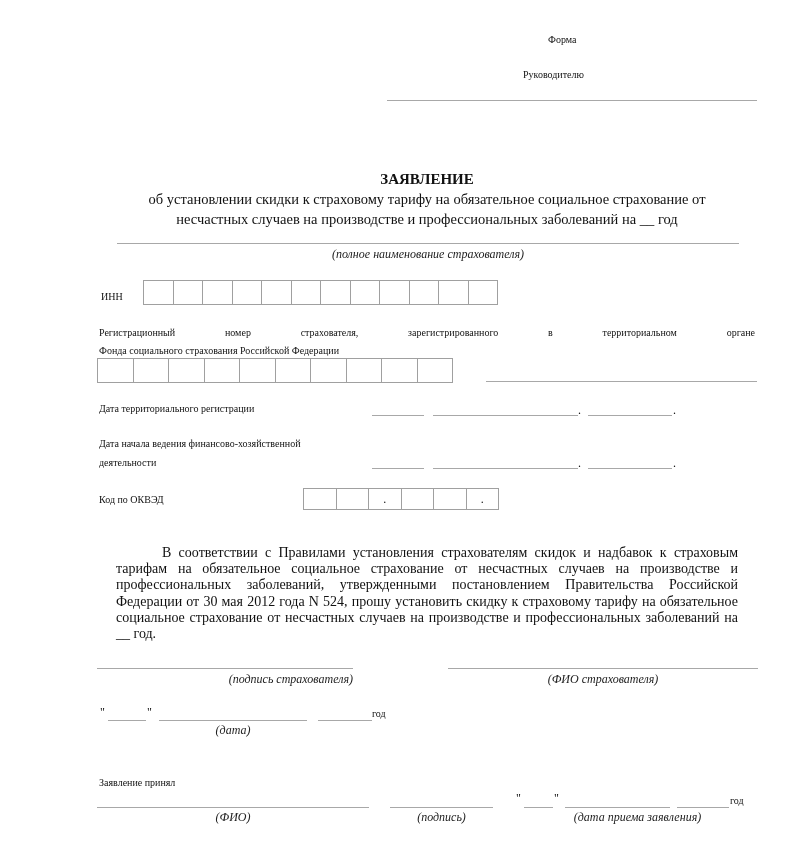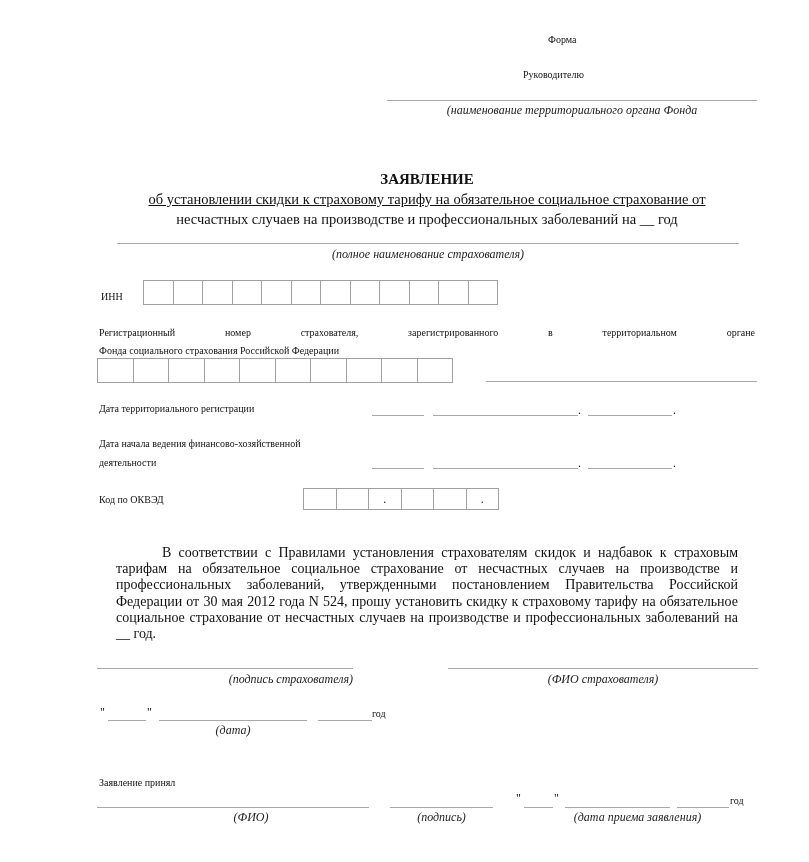--- a/index.html
+++ b/index.html
@@ -19,25 +19,24 @@
   .dot { position: absolute; font-size: 12px; }
   .q { position: absolute; font-size: 12px; line-height: 12px; }
 </style>
 </head>
 <body>
 
 <div class="abs txt" style="left:548px; top:32px;">Форма</div>
 <div class="abs txt" style="left:523px; top:67px;">Руководителю</div>
 <div class="hline" style="left:387px; top:100px; width:370px;"></div>
 <div class="abs it center" style="left:387px; top:103px; width:370px;">
-  <div>(наименование территориального органа Фонда</div>
 </div>
 
 <div class="abs center" style="left:0; top:171px; width:854px; font-size:15px; font-weight:bold; line-height:17px;">ЗАЯВЛЕНИЕ</div>
-<div class="abs txt center" style="left:60px; top:191px; width:734px; font-size:14.5px;text-decoration:underline;">об установлении скидки к страховому тарифу на обязательное социальное страхование от</div>
+<div class="abs txt center" style="left:60px; top:191px; width:734px; font-size:14.5px;">об установлении скидки к страховому тарифу на обязательное социальное страхование от</div>
 <div class="abs txt center" style="left:60px; top:211px; width:734px; font-size:14.5px;">несчастных случаев на производстве и профессиональных заболеваний на __  год</div>
 
 <div class="hline" style="left:117px; top:243px; width:622px;"></div>
 <div class="abs it center" style="left:117px; top:247px; width:622px;font-family:Liberation Serif, serif;">(полное наименование страхователя)</div>
 
 <div class="abs txt" style="left:101px; top:289px;">ИНН</div>
 <div class="cells" style="left:143px; top:280px;" id="inn-cells">
     <div class="cell" style="width: 29.5px; height: 25px;"></div>
     <div class="cell" style="width: 29.5px; height: 25px;"></div>
     <div class="cell" style="width: 29.5px; height: 25px;"></div>
@@ -105,21 +104,21 @@
 <div class="q" style="left:100px; top:706px;">"</div>
 <div class="hline" style="left:108px; top:720px; width:38px;"></div>
 <div class="q" style="left:147px; top:706px;">"</div>
 <div class="hline" style="left:159px; top:720px; width:148px;"></div>
 <div class="hline" style="left:318px; top:720px; width:54px;"></div>
 <div class="abs txt" style="left:372px; top:706px;">год</div>
 <div class="abs it center" style="left:159px; top:723px; width:148px;">(дата)</div>
 
 <div class="abs txt" style="left:99px; top:775px;">Заявление принял</div>
 <div class="hline" style="left:97px; top:807px; width:272px;"></div>
-<div class="abs it center" style="left:115px; top:810px; width:272px;">(ФИО)</div>
+<div class="abs it center" style="left:97px; top:810px; width:272px;">(ФИО)</div>
 <div class="hline" style="left:390px; top:807px; width:103px;"></div>
 <div class="abs it center" style="left:390px; top:810px; width:103px;">(подпись)</div>
 <div class="q" style="left:516px; top:792px;">"</div>
 <div class="hline" style="left:524px; top:807px; width:29px;"></div>
 <div class="q" style="left:554px; top:792px;">"</div>
 <div class="hline" style="left:565px; top:807px; width:105px;"></div>
 <div class="hline" style="left:677px; top:807px; width:52px;"></div>
 <div class="abs txt" style="left:730px; top:793px;">год</div>
 <div class="abs it center" style="left:555px; top:810px; width:165px;">(дата приема заявления)</div>
 

